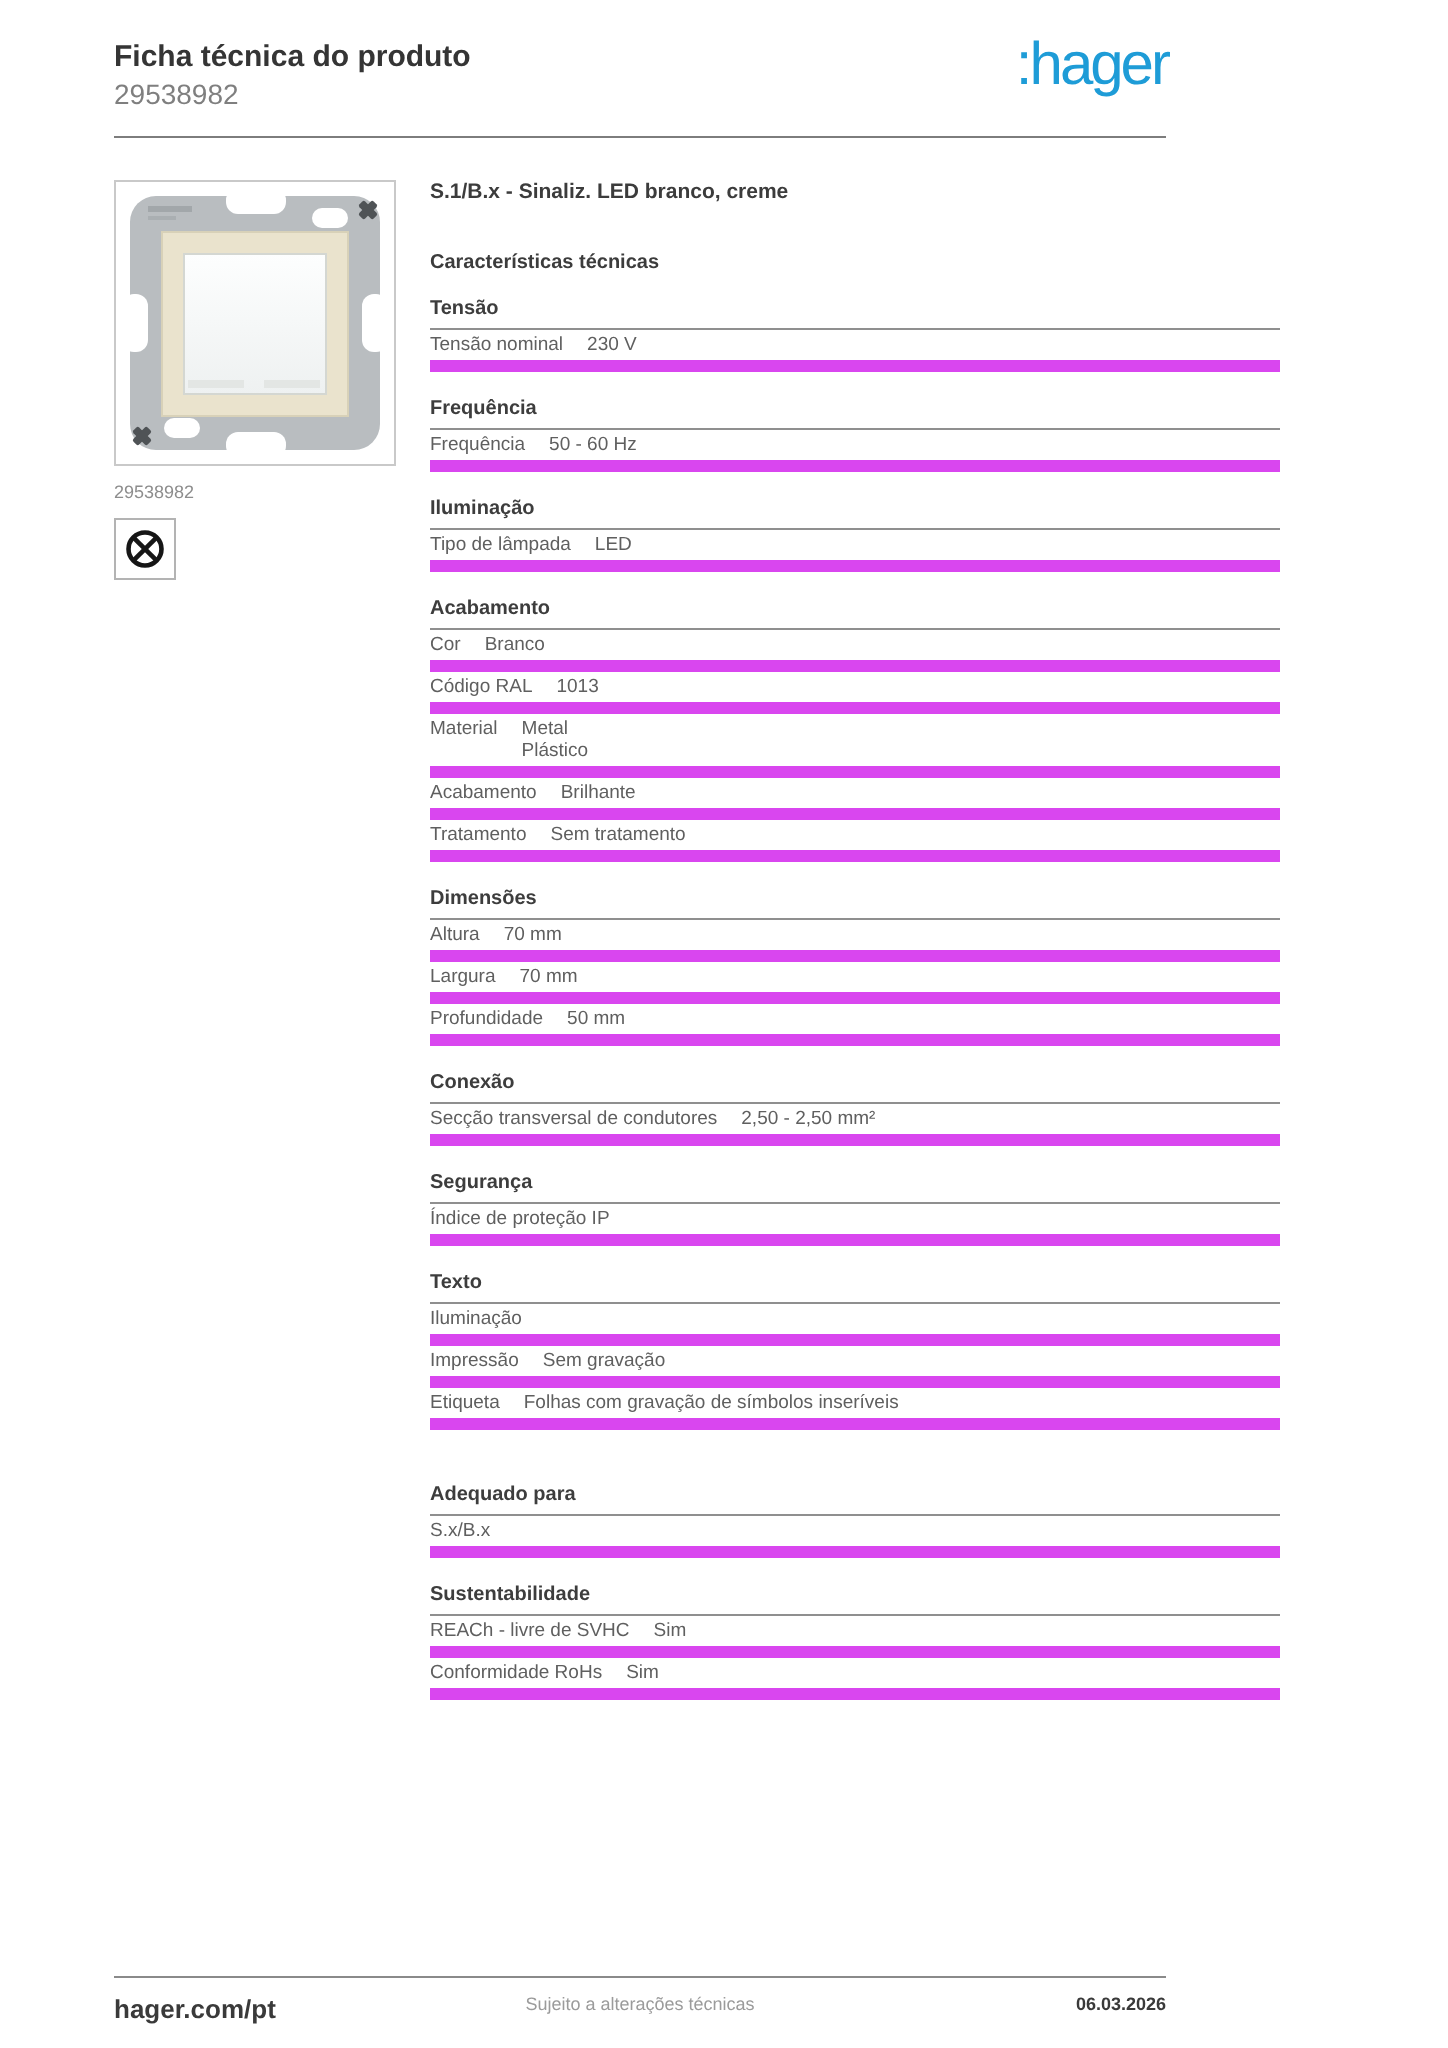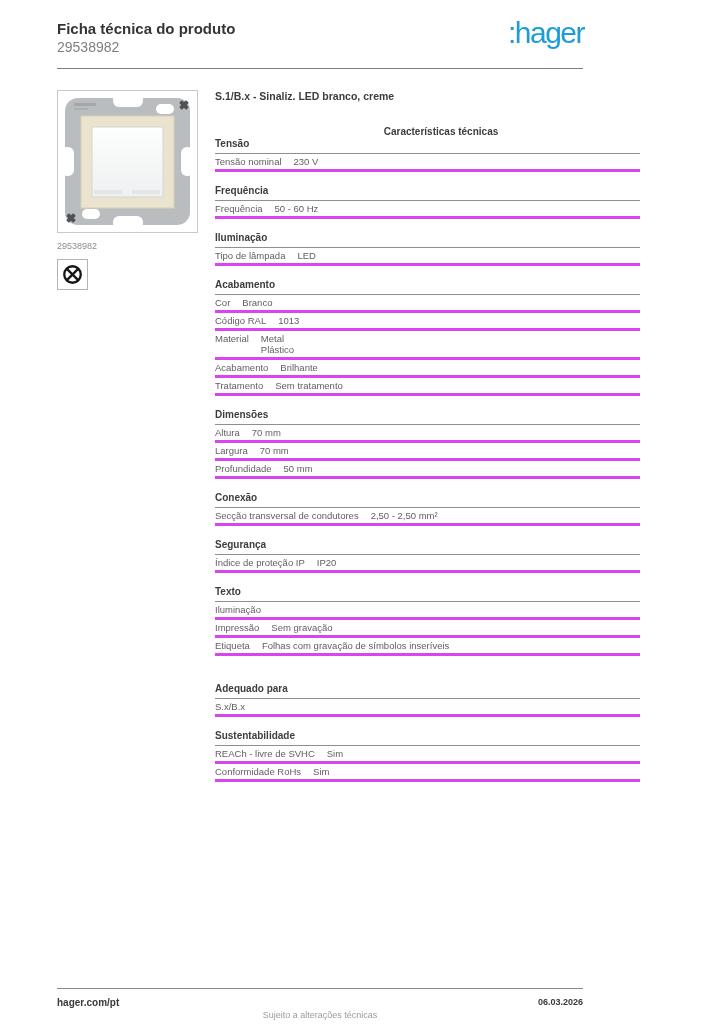--- a/index.html
+++ b/index.html
@@ -44,50 +44,50 @@
   }
 
   
   .specs {
     position:absolute; left:215px; top:90px; width:452px;
   }
   .product-title {
     font-size:10.5px; font-weight:bold; color:#3c3c3c; line-height:12px;
   }
   .tech-heading {
-    margin-top:24px; font-size:10px; font-weight:bold; color:#3c3c3c; line-height:12px;text-align:center;
-  }
-  .sections { }
+    margin-top:24px; font-size:10px; font-weight:bold; color:#3c3c3c; line-height:12px;
+  }
+  .sections { margin-top:11px; }
   .section { margin-bottom:13px; }
   .section.extra-gap { margin-top:27px; }
   .section h3 {
     margin:0; padding:0 0 4px 0;
     font-size:10px; font-weight:bold; color:#3d3d3d; line-height:11px;
     border-bottom:1px solid #8f8f8f;
   }
   .spec-row {
     display:flex; justify-content:space-between; align-items:flex-start;
-    padding:2px 0; border-bottom:3px solid #d946ef;
+    padding:2px 0; border-bottom:6px solid #d946ef;
     font-size:9.5px; color:#5f5f5f; line-height:11px;
   }
   .spec-row .lbl { text-align:left; padding-right:12px; }
   .spec-row .val { text-align:left; white-space:pre-line; flex:1; }
 
   
   .footer-rule {
     position:absolute; left:57px; right:57px; top:988px;
     height:0; border-top:1px solid #8a8a8a;
   }
   .footer-left {
     position:absolute; left:57px; top:997px;
-    font-size:10px; font-weight:bold; color:#3a3a3a;
+    font-size:13px; font-weight:bold; color:#3a3a3a;
   }
   .footer-center {
     position:absolute; left:0; right:0; top:997px; text-align:center;
-    font-size:9px; color:#9b9b9b;margin-top:13px;
+    font-size:9px; color:#9b9b9b;
   }
   .footer-right {
     position:absolute; right:57px; top:997px;
     font-size:9px; font-weight:bold; color:#3a3a3a;
   }
 </style>
 </head>
 <body>
 
 <div class="page">
@@ -212,21 +212,20 @@
           <h3>Conexão</h3>
           <div class="spec-row">
             <span class="lbl">Secção transversal de condutores</span>
             <span class="val">2,50 - 2,50 mm²</span>
           </div>
         </section>
         <section class="section">
           <h3>Segurança</h3>
           <div class="spec-row">
             <span class="lbl">Índice de proteção IP</span>
-            <span class="val">IP20</span>
           </div>
         </section>
         <section class="section">
           <h3>Texto</h3>
           <div class="spec-row">
             <span class="lbl">Iluminação</span>
           </div>
           <div class="spec-row">
             <span class="lbl">Impressão</span>
             <span class="val">Sem gravação</span>

